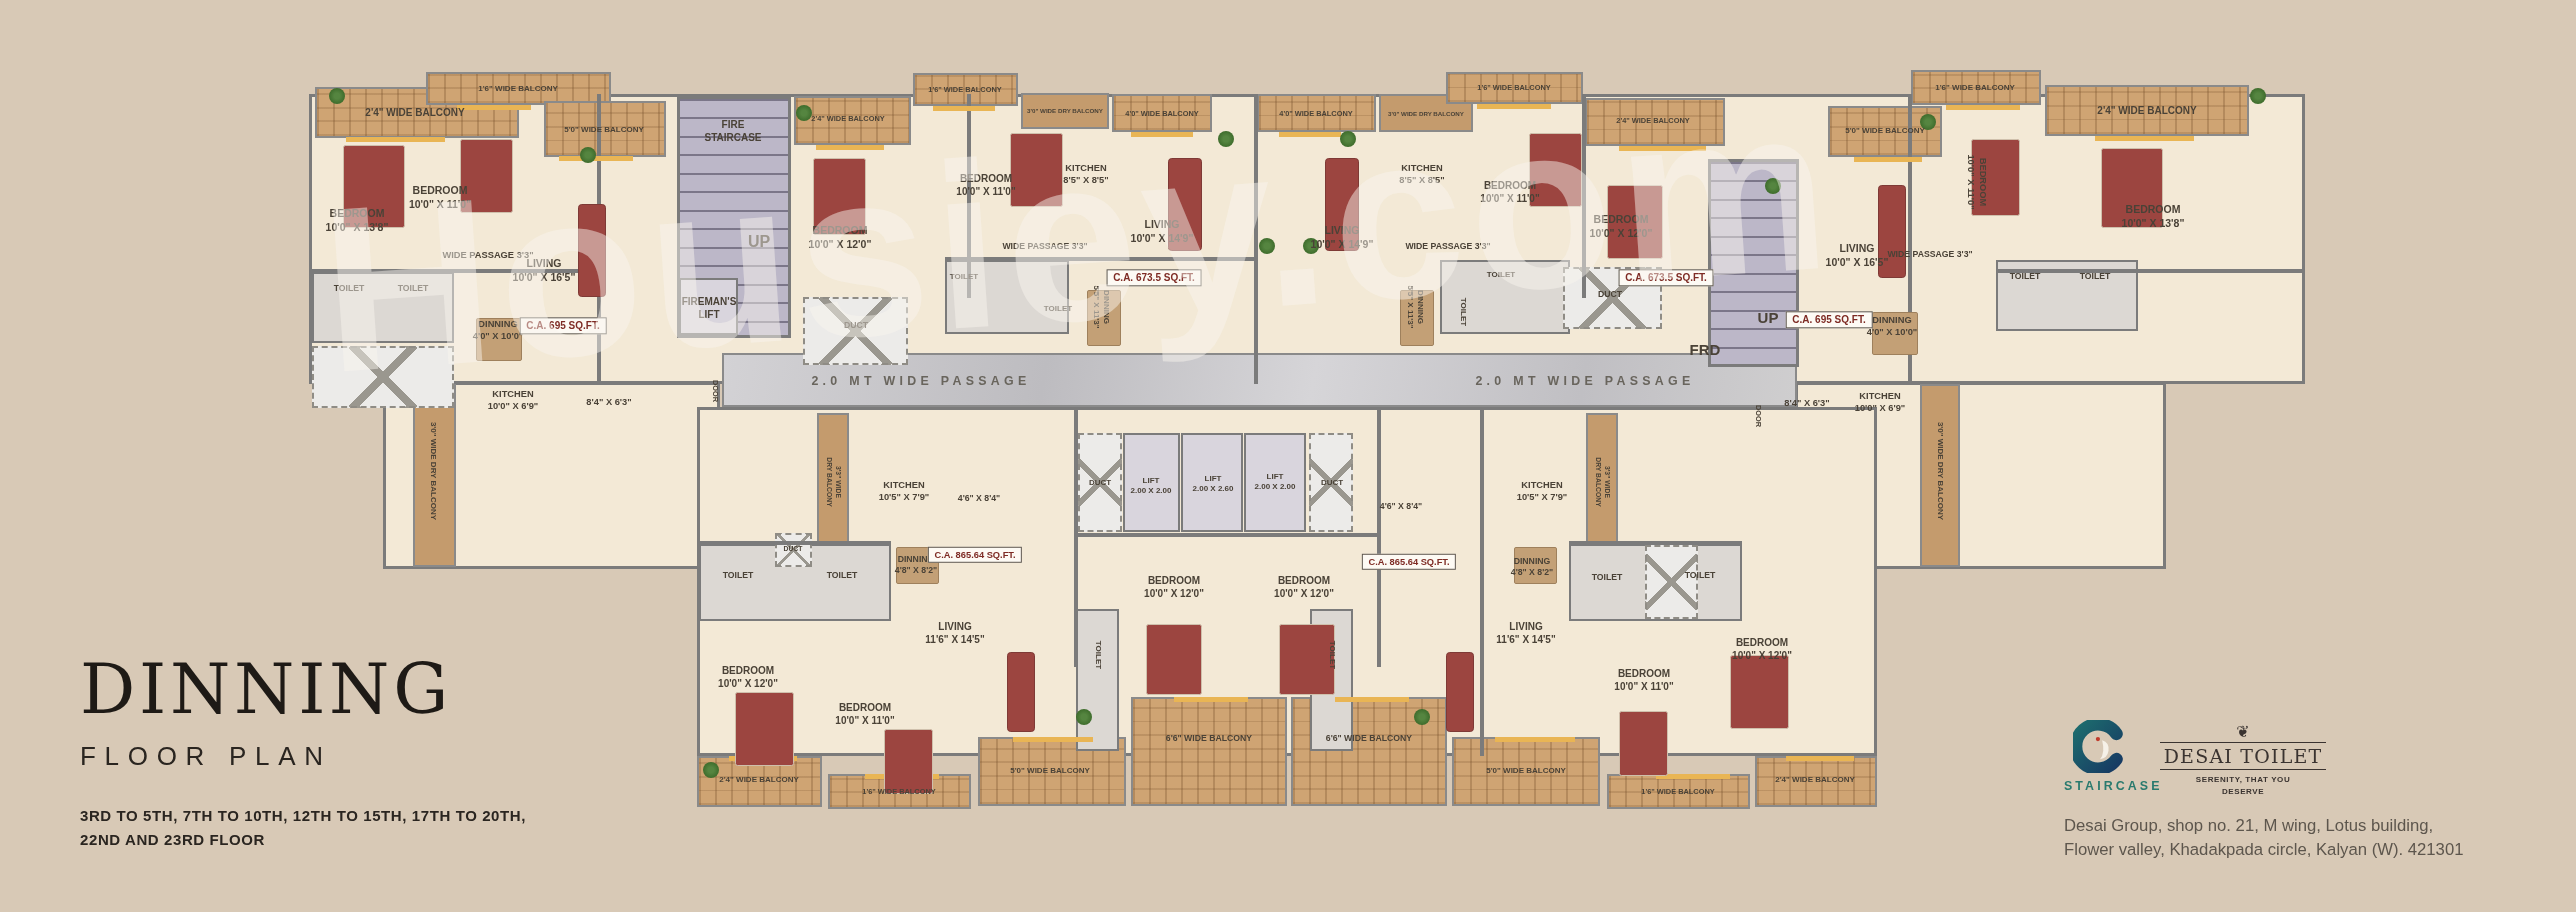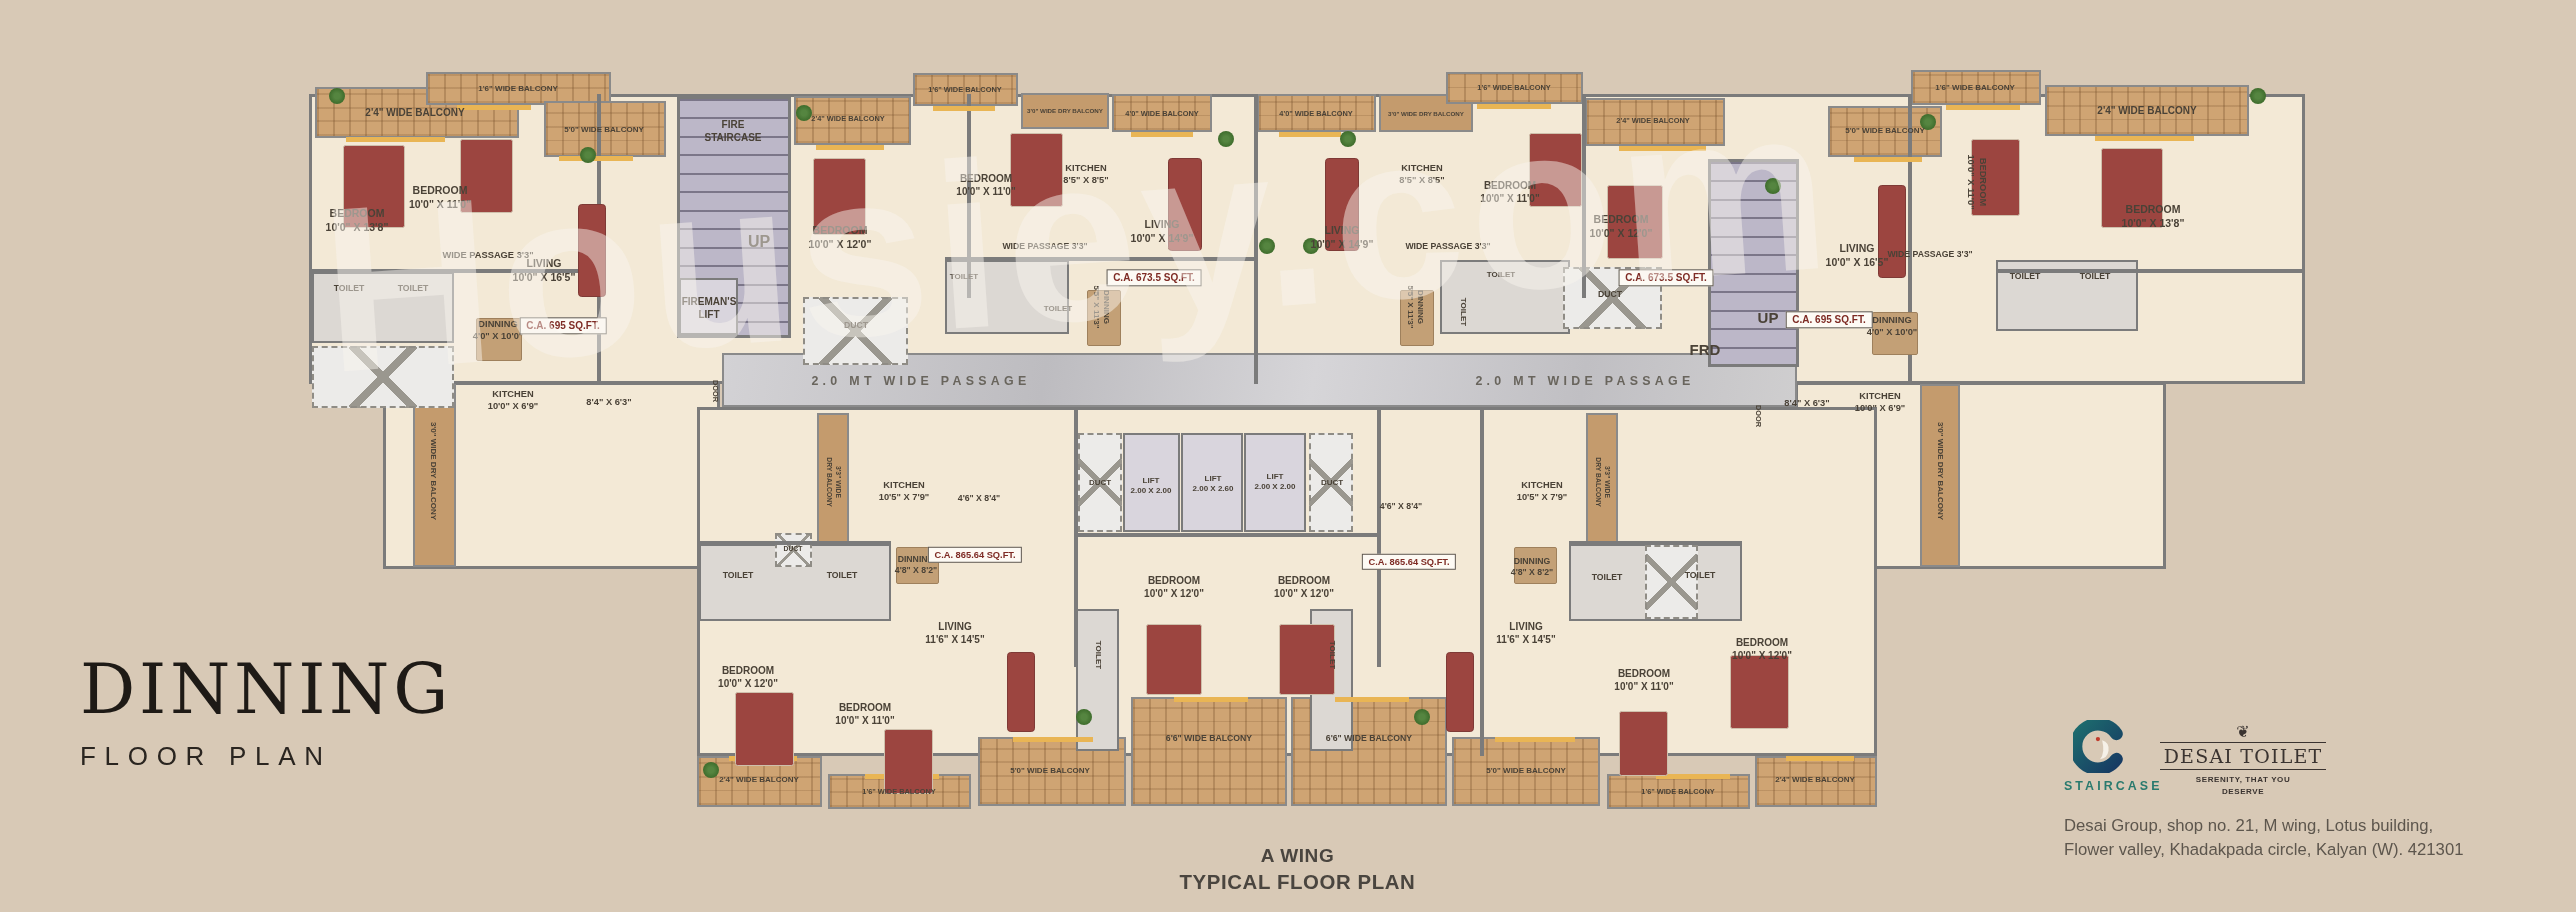--- a/index.html
+++ b/index.html
@@ -321,26 +321,24 @@
       <div class="lbl" style="left: 1526px; top: 771px; font-size: 8px; transform: translate(-50%, -50%) rotate(0deg);">5'0" WIDE BALCONY</div>
       <div class="lbl" style="left: 1678px; top: 792px; font-size: 7.4px; transform: translate(-50%, -50%) rotate(0deg);">1'6" WIDE BALCONY</div>
       <div class="lbl" style="left: 1815px; top: 780px; font-size: 8px; transform: translate(-50%, -50%) rotate(0deg);">2'4" WIDE BALCONY</div>
     </div>
 
   <div id="watermark">Housiey.com</div>
 
   <div id="titleblock">
     <div id="main-title">DINNING</div>
     <div id="sub-title">FLOOR PLAN</div>
+    <div id="floors">3RD TO 5TH, 7TH TO 10TH, 12TH TO 15TH, 17TH TO 20TH,
+22ND AND 23RD  FLOOR</div>
   </div>
 
-  <div id="wingblock">
-    <div id="wing-name">A WING</div>
-    <div id="wing-caption">TYPICAL FLOOR PLAN</div>
-  </div>
 
   <div id="branding">
     <div id="logos">
       <div id="cityscape">
         <div id="cityscape-mark">
           <svg width="53" height="53" viewBox="0 0 100 100">
             <defs>
               <linearGradient id="cg" x1="0" y1="0" x2="1" y2="1">
                 <stop offset="0" stop-color="#1d6d6e"></stop>
                   <stop offset="1" stop-color="#173a63"></stop>

